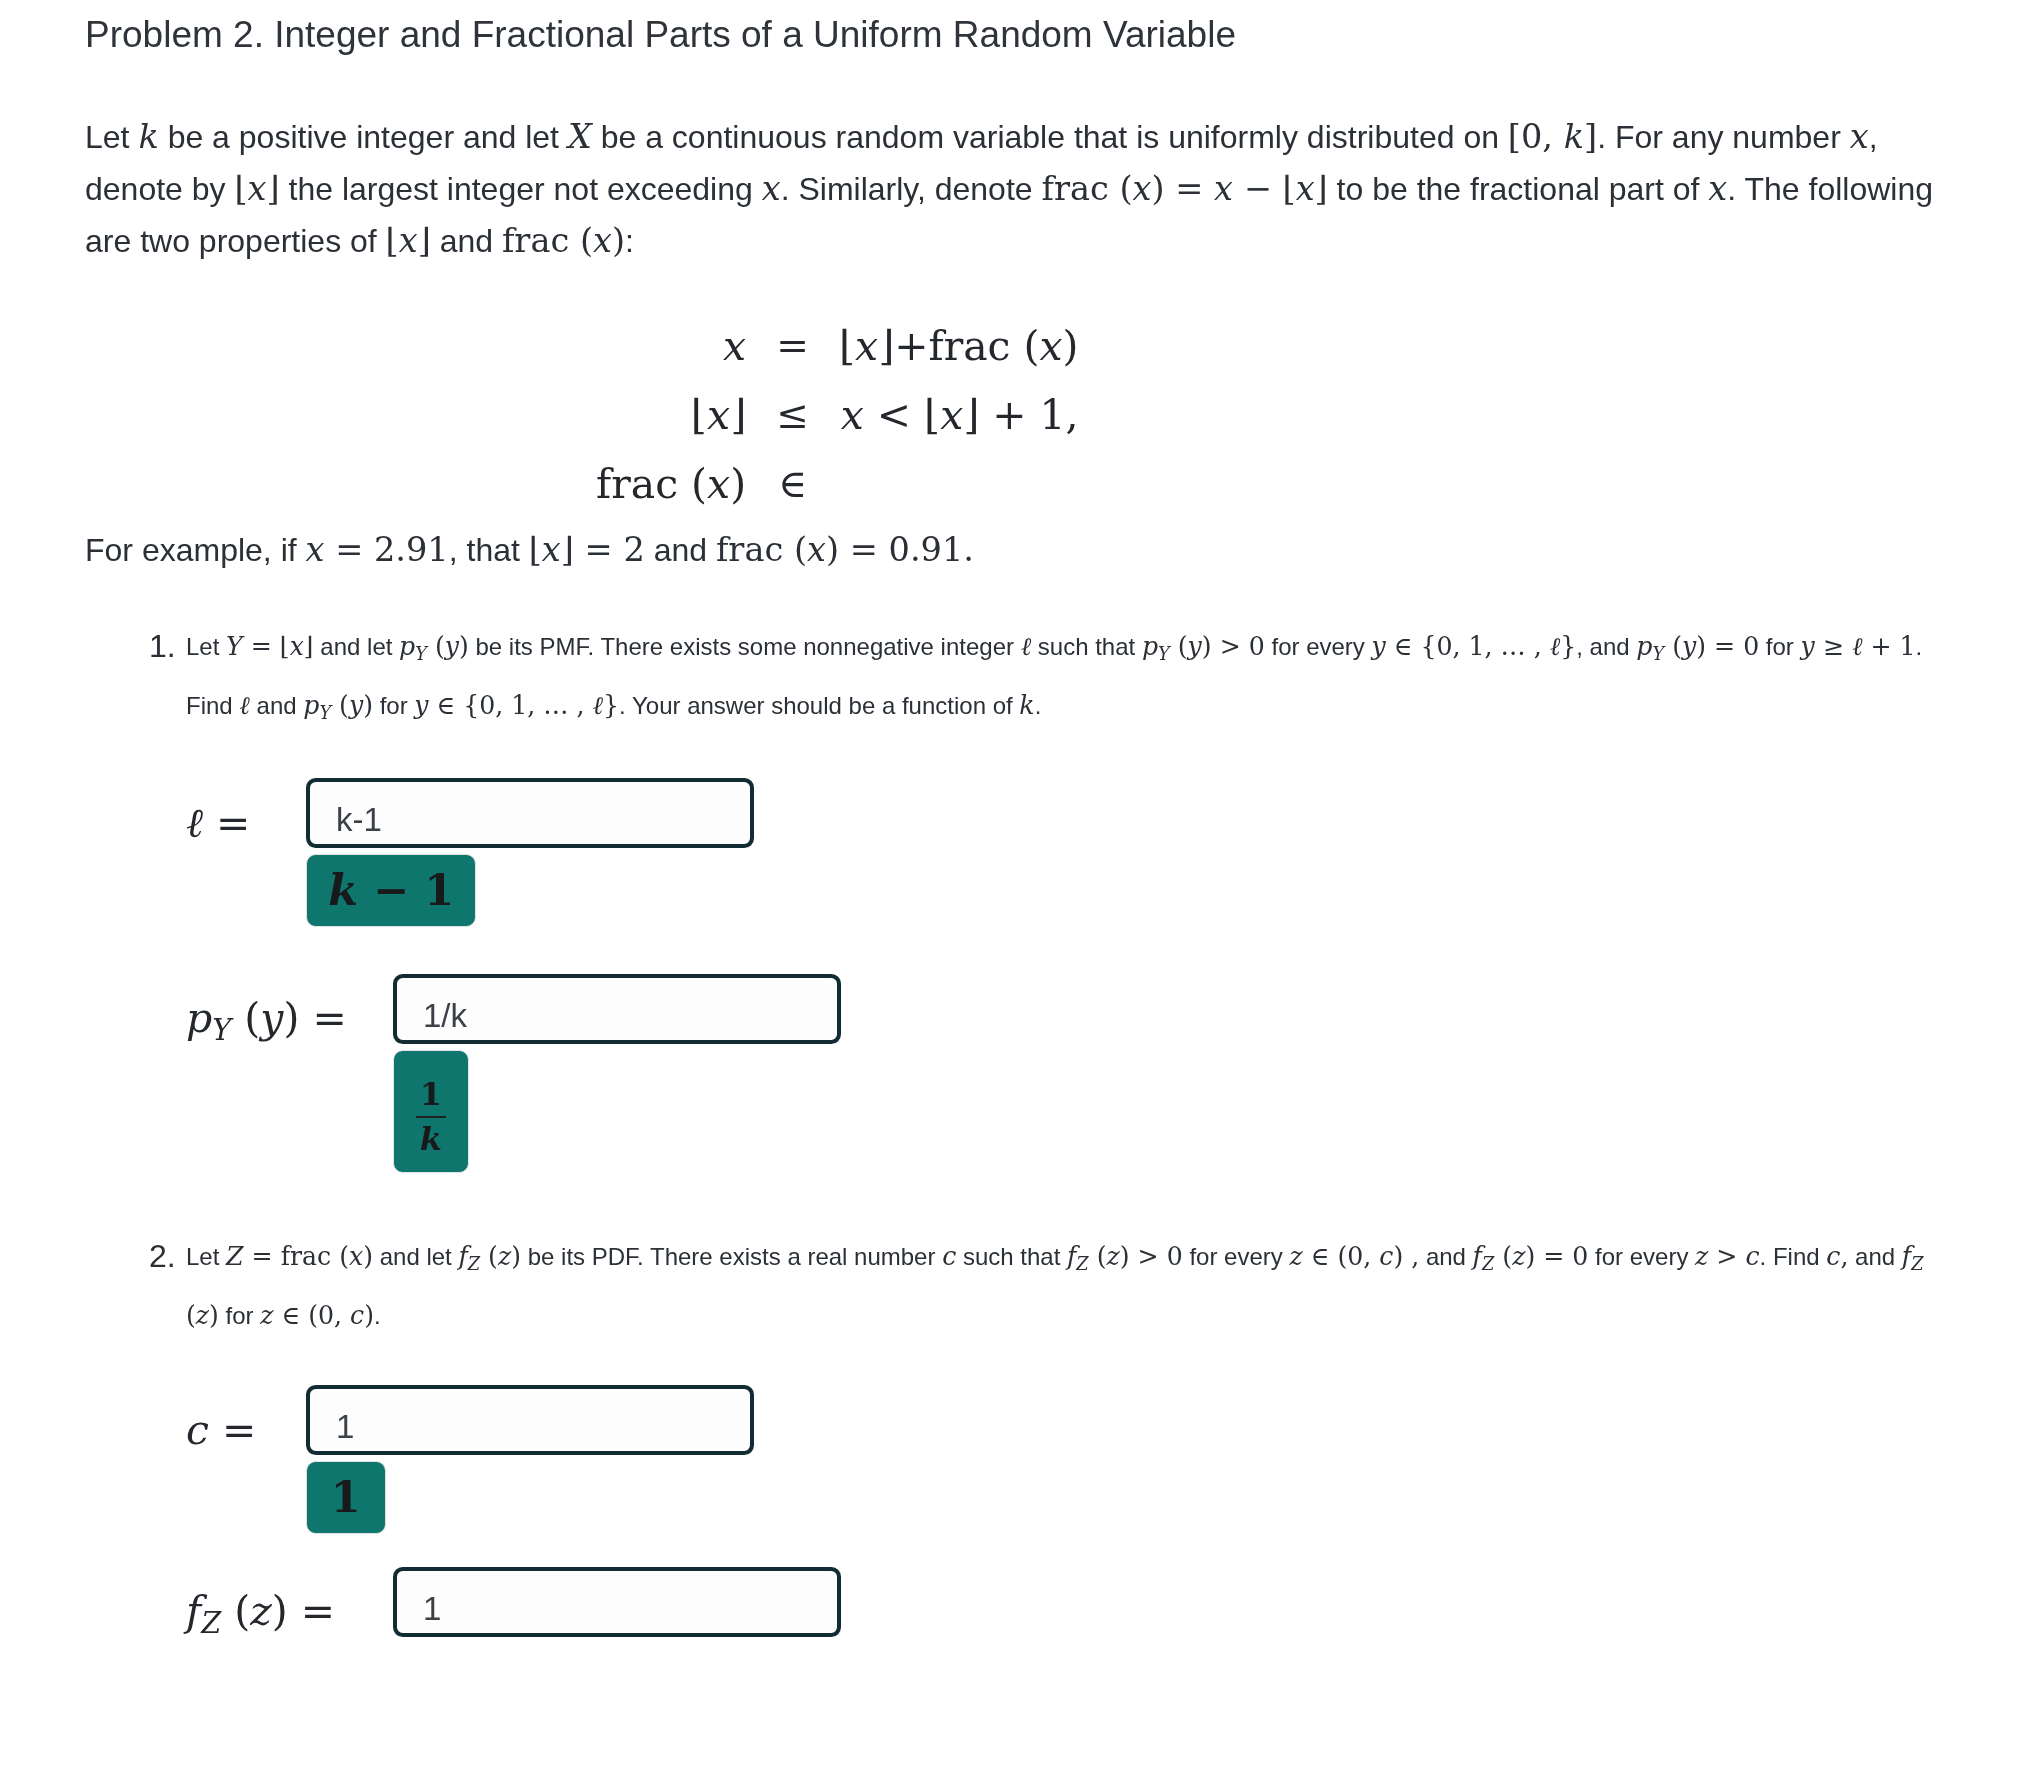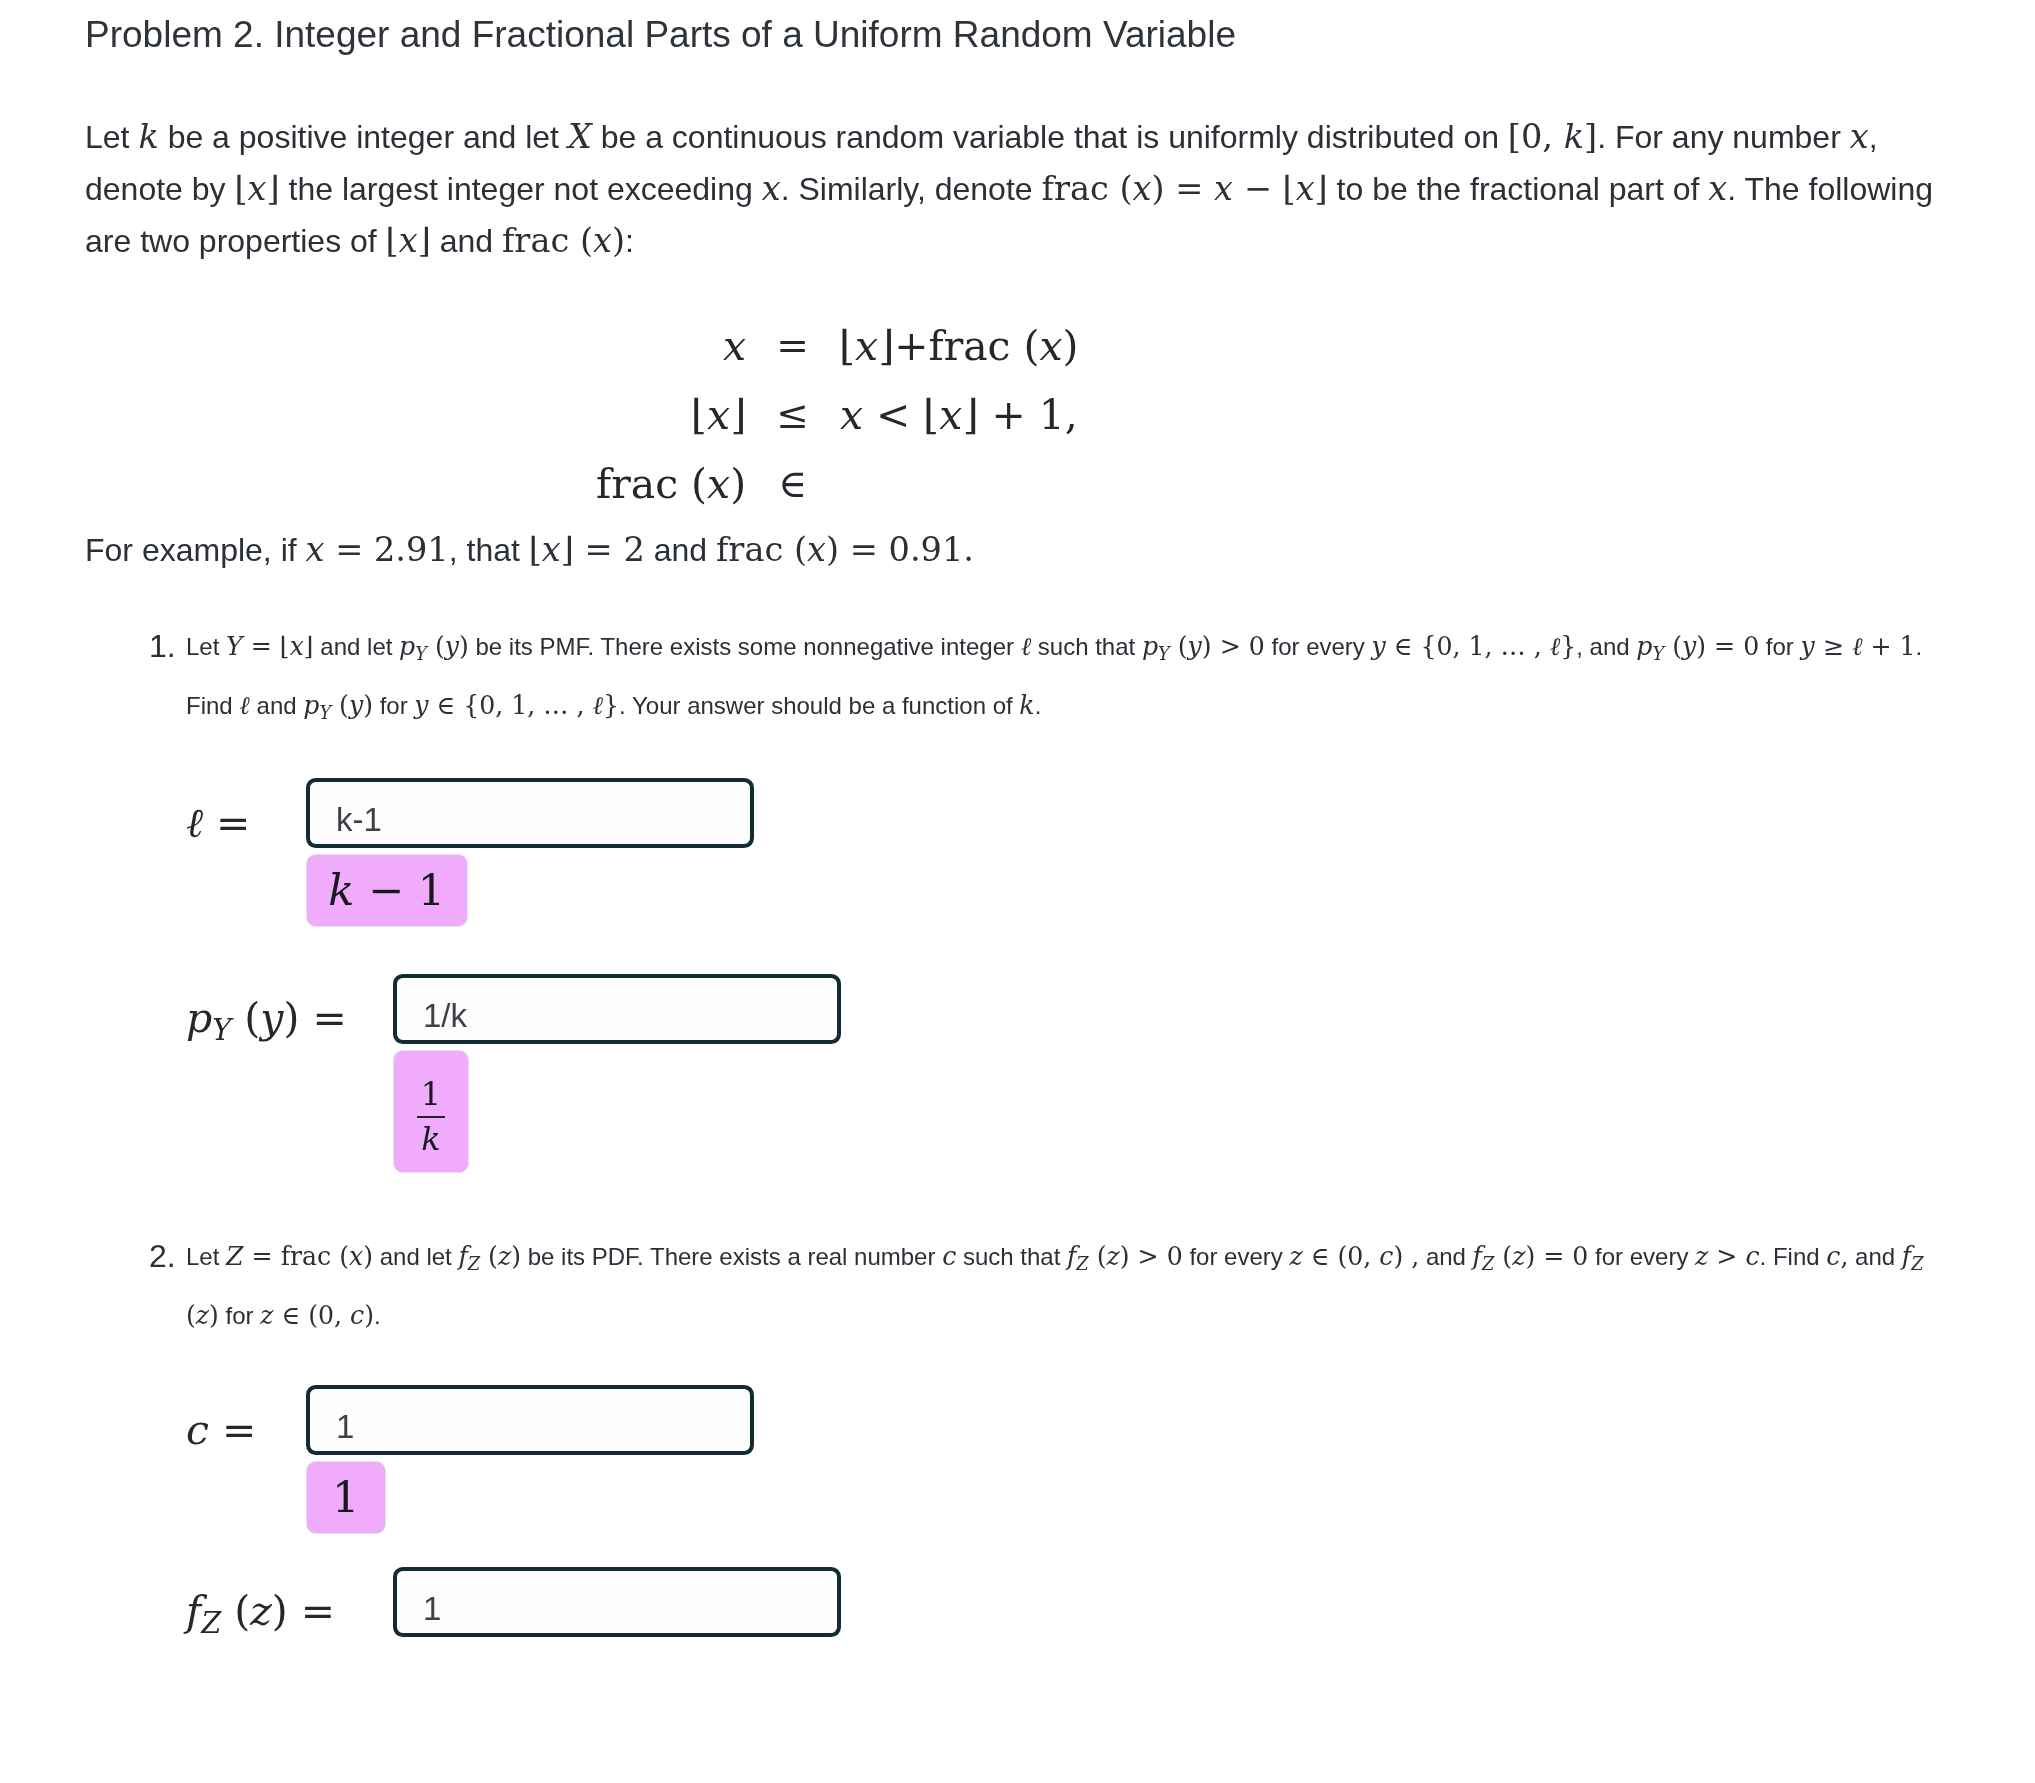--- a/index.html
+++ b/index.html
@@ -47,21 +47,21 @@
     margin-left: 511px;
     display: grid;
     grid-template-columns: auto 93px auto;
     width: fit-content;
     font-size: 39px;
     line-height: 68px;
     color: #24282d;
   }
   .eq-lhs { text-align: right; }
   .eq-rel { text-align: center; font-family: "DejaVu Serif", serif; }
-  .eq-rhs { text-align: center; }
+  .eq-rhs { text-align: right; }
 
   .example-line {
     margin-top: 5.8px;
     font-size: 32px;
     line-height: 51px;
   }
 
   .problem-list {
     margin-top: 45px;
     margin-left: 64px;
@@ -112,30 +112,31 @@
     border-radius: 9.7px;
     background: #fdfdfd;
     font-family: "Liberation Sans", sans-serif;
     font-size: 33px;
     color: #3c4147;
     padding: 13.6px 0 0 26px;
     outline: none;
   }
   .answer-preview {
     margin-top: 5.8px;
-    background: #f0abfc;
+    background: #0f766e;
     border: 1.9px solid #e3e3e4;
     border-radius: 9.7px;
     padding: 7.8px 21.3px;
     font-size: 41px;
     line-height: 54px;
     color: #17191b;
     width: fit-content;
     min-width: 35px;
     text-align: center;
+    font-weight: bold;
   }
   .answer-preview.frac-box {
     padding: 13.6px 19.4px;
   }
   .frac {
     display: inline-flex;
     flex-direction: column;
     align-items: center;
     font-family: "DejaVu Serif", serif;
     font-size: 32px;

